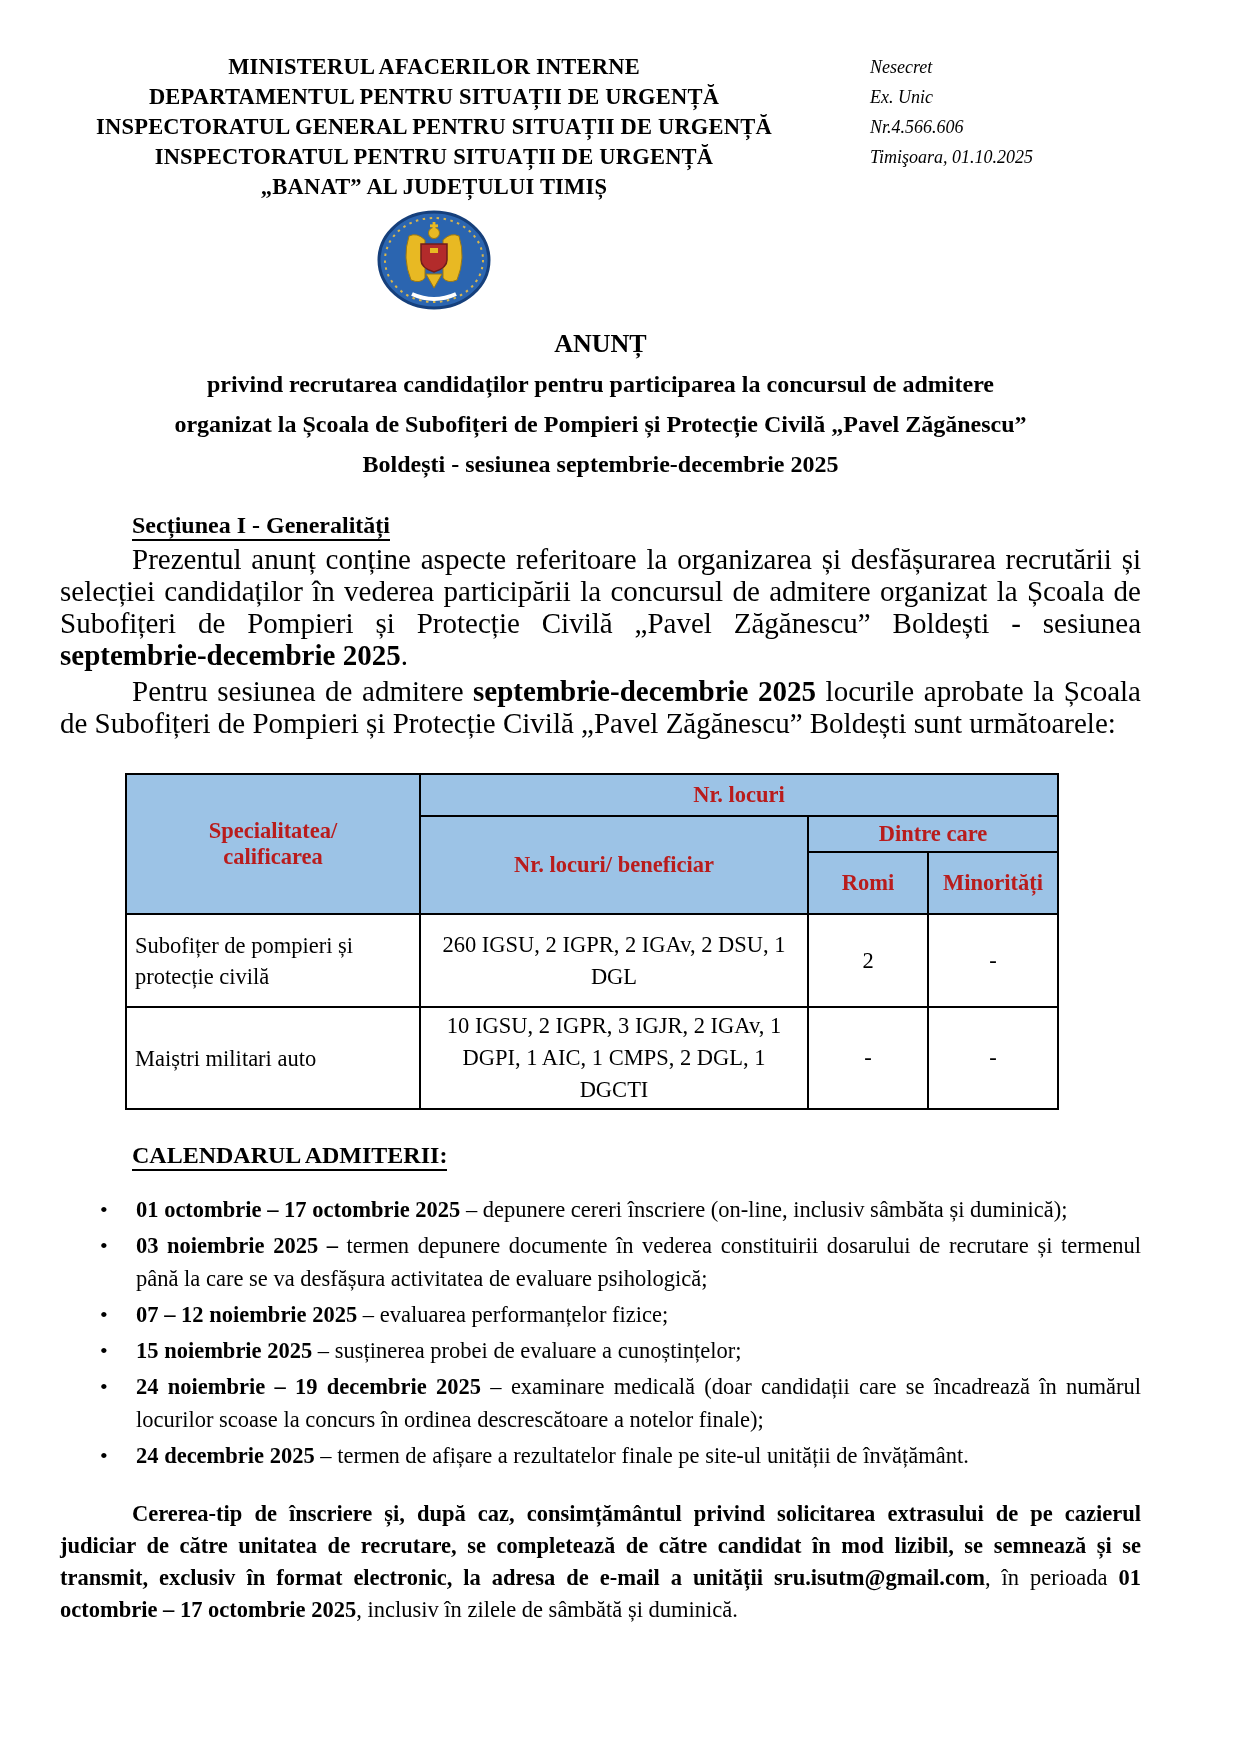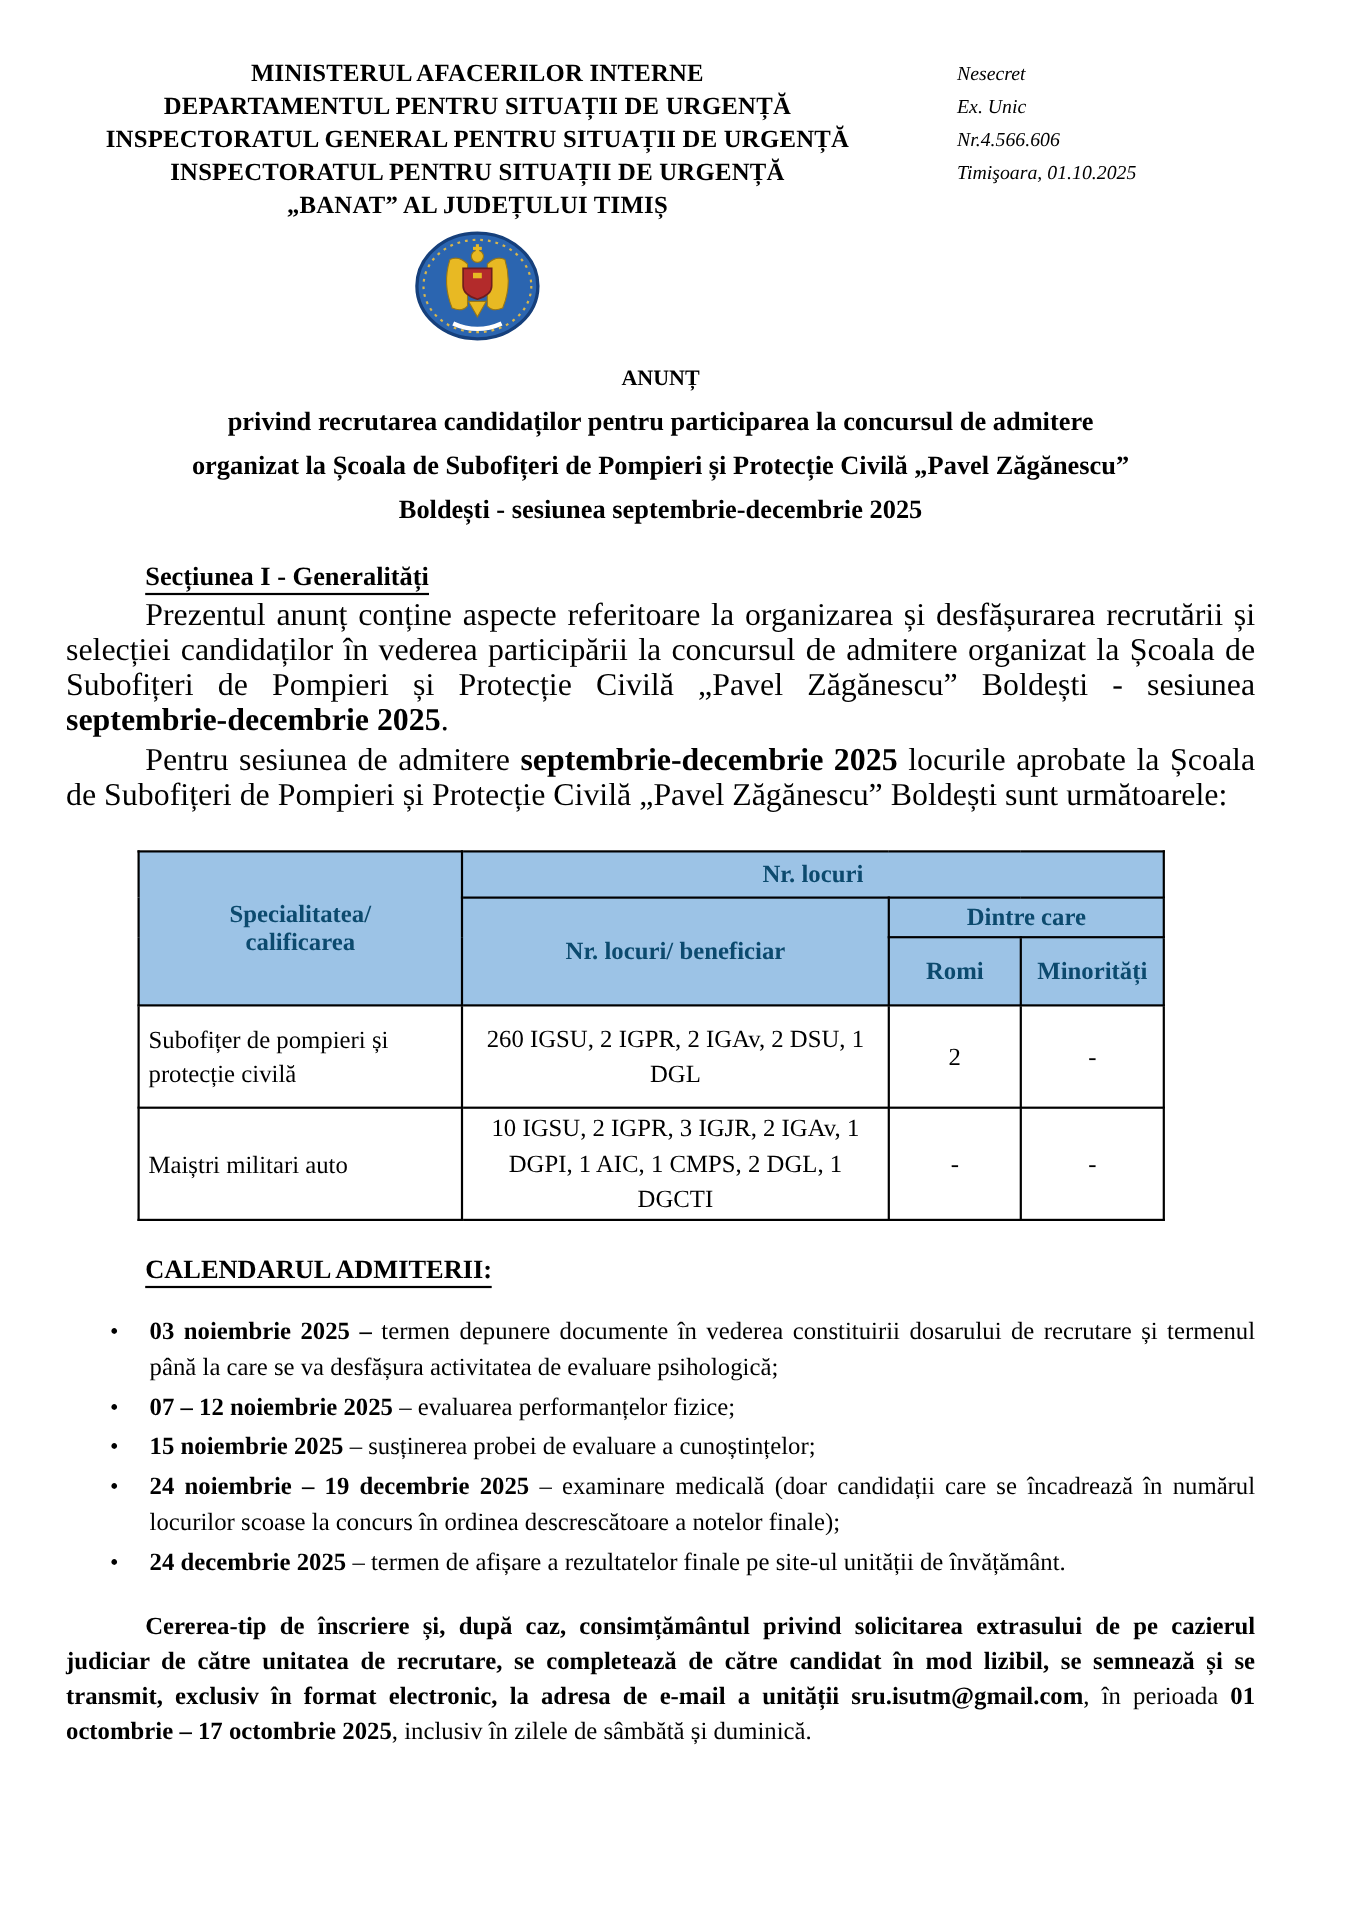--- a/index.html
+++ b/index.html
@@ -12,35 +12,35 @@
   .org-block { width:748px; text-align:center; }
   .org-line { font-weight:bold; font-size:22.5px; line-height:30px; letter-spacing:.2px; }
   .ref-block { margin-left:62px; font-style:italic; font-size:18px; line-height:30px; white-space:nowrap; }
 
   
   .logo-row { width:748px; margin-top:8px; text-align:center; height:102px; }
   .seal { width:116px; height:100px; display:inline-block; }
 
   
   .title-block { text-align:center; margin-top:12px; }
-  .title-main { font-weight:bold; font-size:20px; line-height:40px; }
+  .title-main { font-weight:bold; font-size:26px; line-height:40px; }
   .title-sub { font-weight:bold; font-size:24px; line-height:40px; }
 
   
   .section-heading { margin-top:28px; margin-left:72px; font-size:24px; font-weight:bold; }
   .section-heading span { border-bottom:2.5px solid #000; padding-bottom:1px; }
 
   
   .para { font-size:29px; line-height:32px; text-align:justify; text-indent:72px; margin-top:4px; }
   .b { font-weight:bold; }
 
   
   table.loc { border-collapse:collapse; margin:34px 0 0 65px; width:932px; table-layout:fixed; }
   table.loc th, table.loc td { border:2px solid #000; font-size:22.5px; padding:2px 8px; }
-  table.loc th { background:#9cc3e6; color:#0c4a6e; font-weight:bold; text-align:center; vertical-align:middle; }
+  table.loc th { background:#9cc3e6; color:#b91c1c; font-weight:bold; text-align:center; vertical-align:middle; }
   th.light { font-weight:normal; color:#1b2a4a; text-align:left; padding-left:14px; }
   .col1 { width:294px; } .col2 { width:388px; } .col3 { width:120px; } .col4 { width:130px; }
   .pre { white-space:pre-line; }
   tr.hA { height:42px; } tr.hB { height:36px; } tr.hC { height:62px; }
   tr.d1 { height:93px; } tr.d2 { height:102px; }
   td.spec { text-align:left; vertical-align:middle; padding-left:12px; line-height:31px; }
   td.benef { text-align:center; vertical-align:middle; line-height:32px; }
   td.num { text-align:center; vertical-align:middle; }
 
   
@@ -144,20 +144,21 @@
       <td class="num">-</td>
     </tr>
   </tbody>
     </table>
 
   <div class="cal-heading">
     <span>CALENDARUL ADMITERII:</span>
   </div>
 
   <ul class="cal">
+    <li><span class="b">01 octombrie – 17 octombrie 2025</span><span> – depunere cereri înscriere (on-line, inclusiv sâmbăta și duminică);</span></li>
     <li><span class="b">03 noiembrie 2025 –</span><span> termen depunere documente în vederea constituirii dosarului de recrutare și termenul până la care se va desfășura activitatea de evaluare psihologică;</span></li>
     <li><span class="b">07 – 12 noiembrie 2025</span><span> – evaluarea performanțelor fizice;</span></li>
     <li><span class="b">15 noiembrie 2025</span><span> – susținerea probei de evaluare a cunoștințelor;</span></li>
     <li><span class="b">24 noiembrie – 19 decembrie 2025</span><span> – examinare medicală (doar candidații care se încadrează în numărul locurilor scoase la concurs în ordinea descrescătoare a notelor finale);</span></li>
     <li><span class="b">24 decembrie 2025</span><span> – termen de afișare a rezultatelor finale pe site-ul unității de învățământ.</span></li>
   </ul>
 
   <p class="closing"><span class="b">Cererea-tip de înscriere și, după caz, consimțământul privind solicitarea extrasului de pe cazierul judiciar de către unitatea de recrutare, se completează de către candidat în mod lizibil, se semnează și se transmit, exclusiv în format electronic, la adresa de e-mail a unității </span><span class="b">sru.isutm@gmail.com</span><span>, în perioada </span><span class="b">01 octombrie – 17 octombrie 2025</span><span>, inclusiv în zilele de sâmbătă și duminică.</span></p>
 
 </div>

